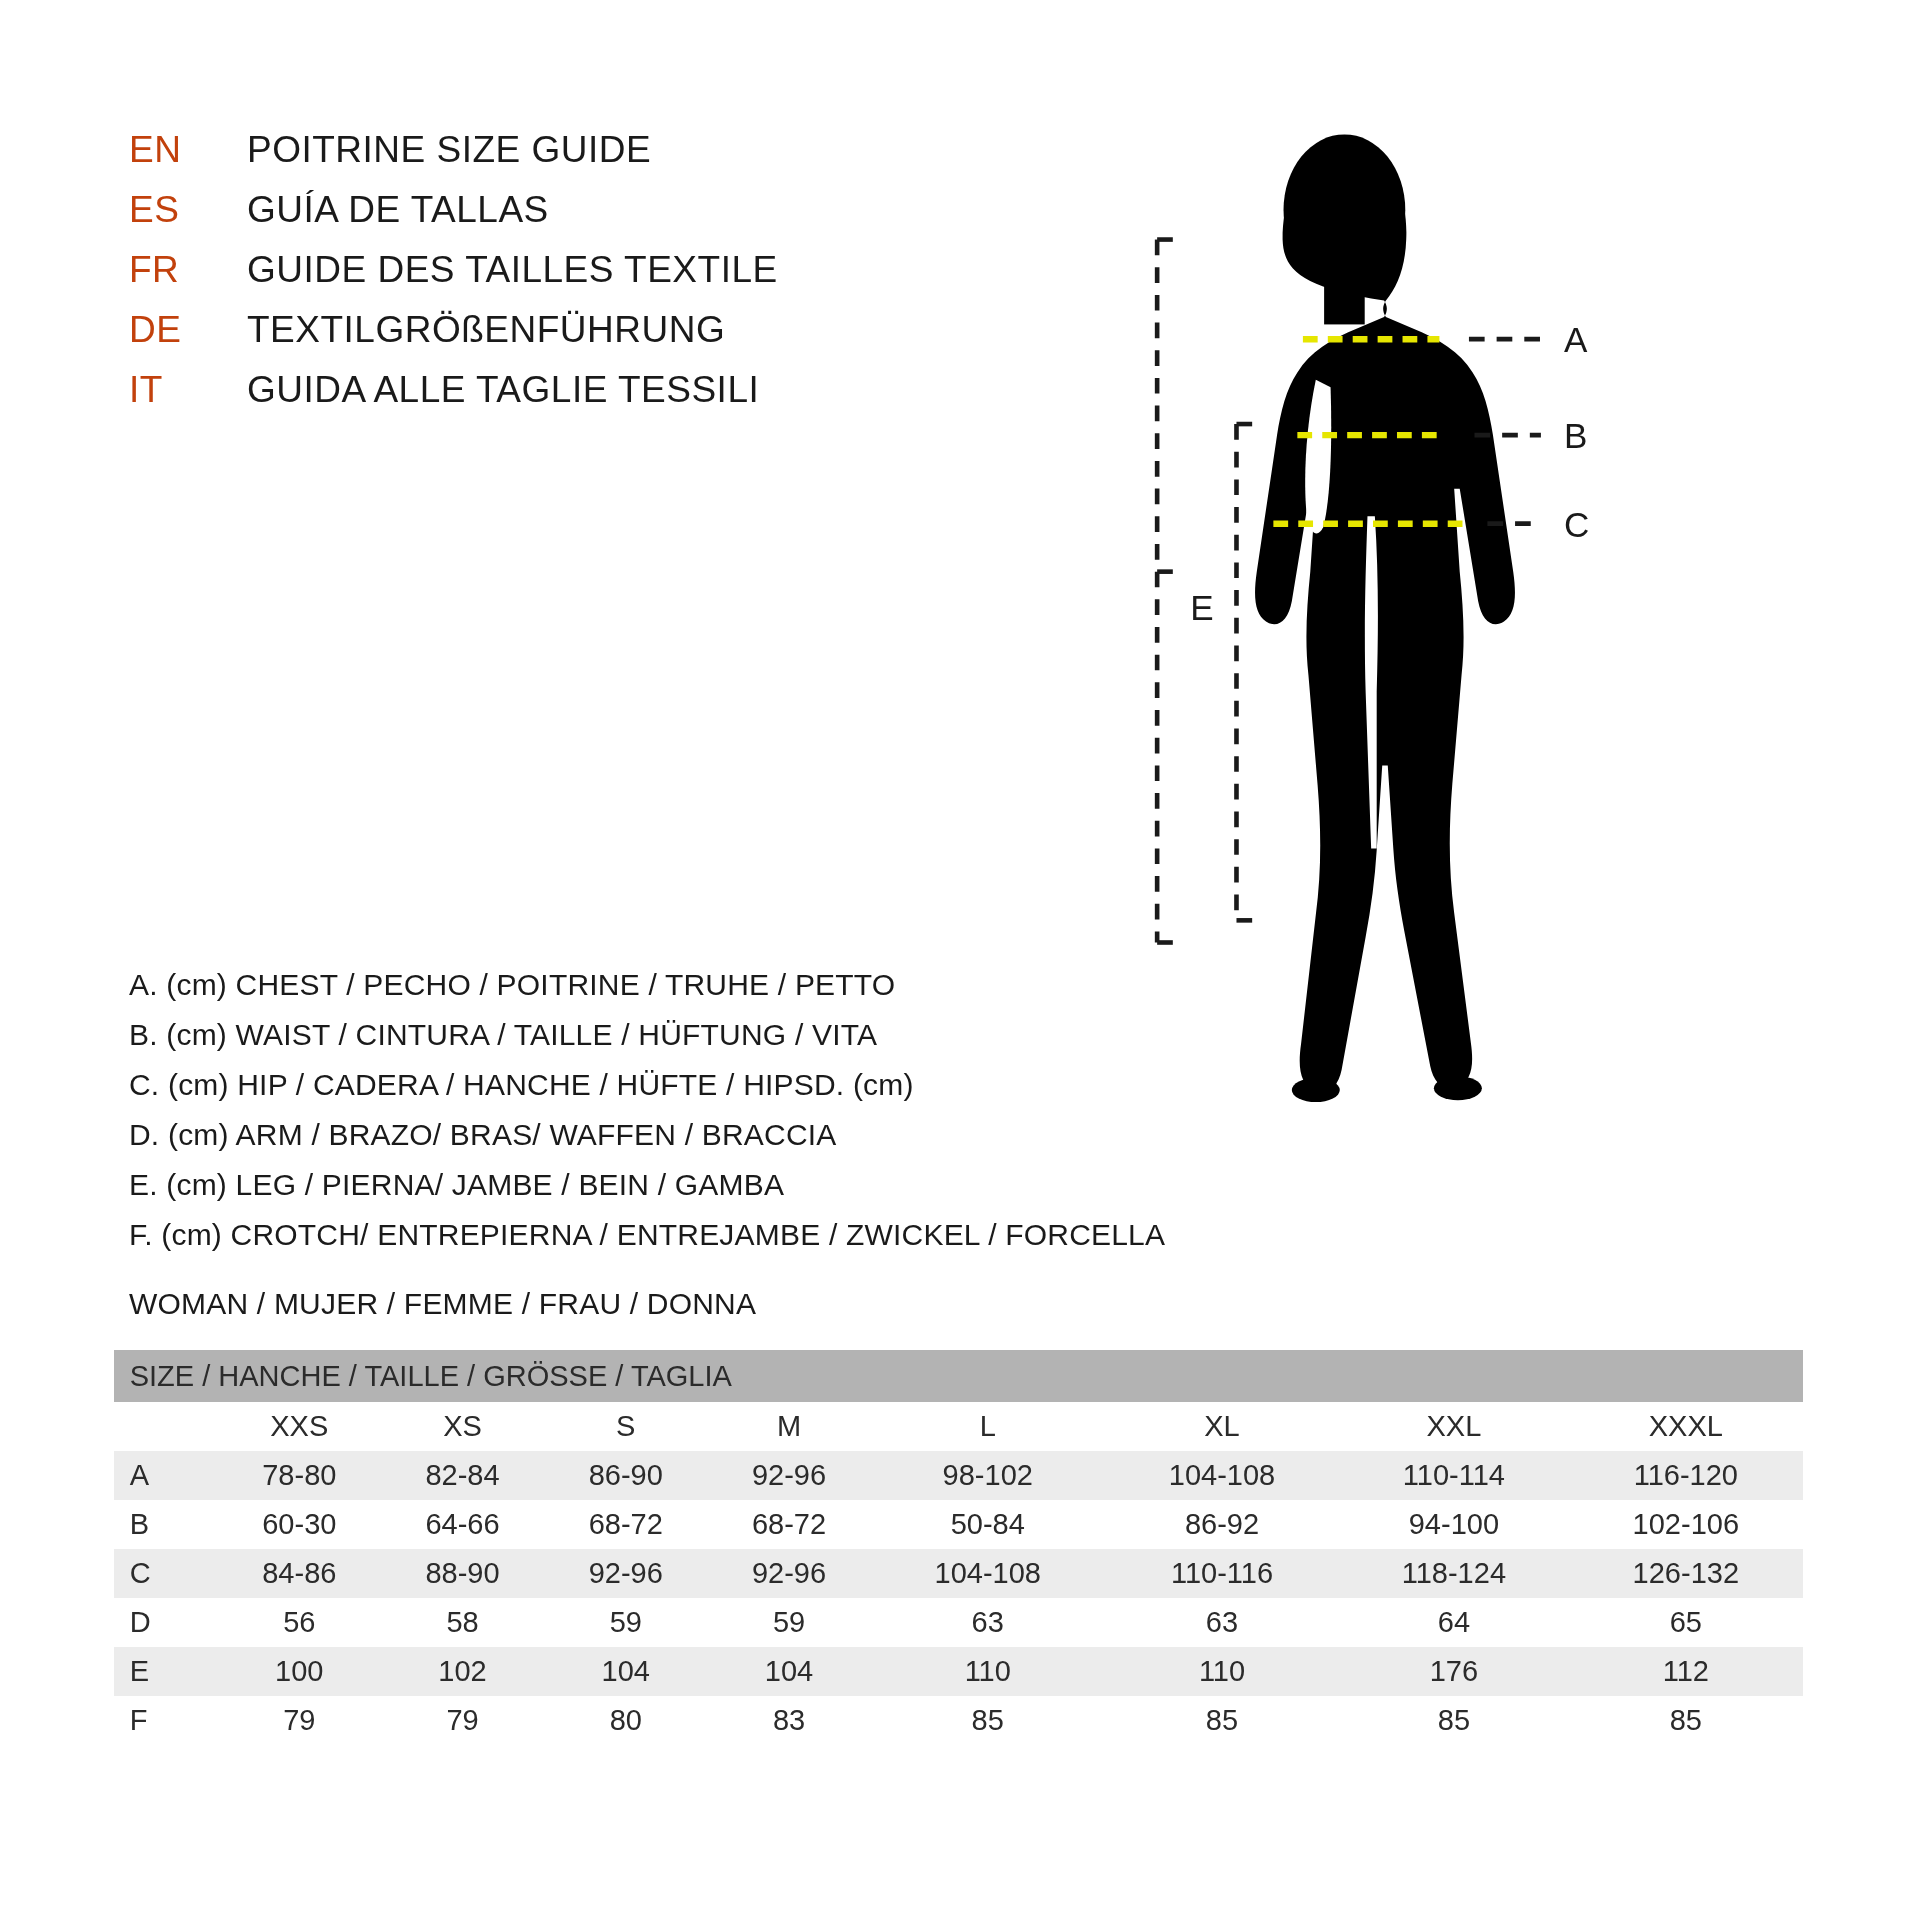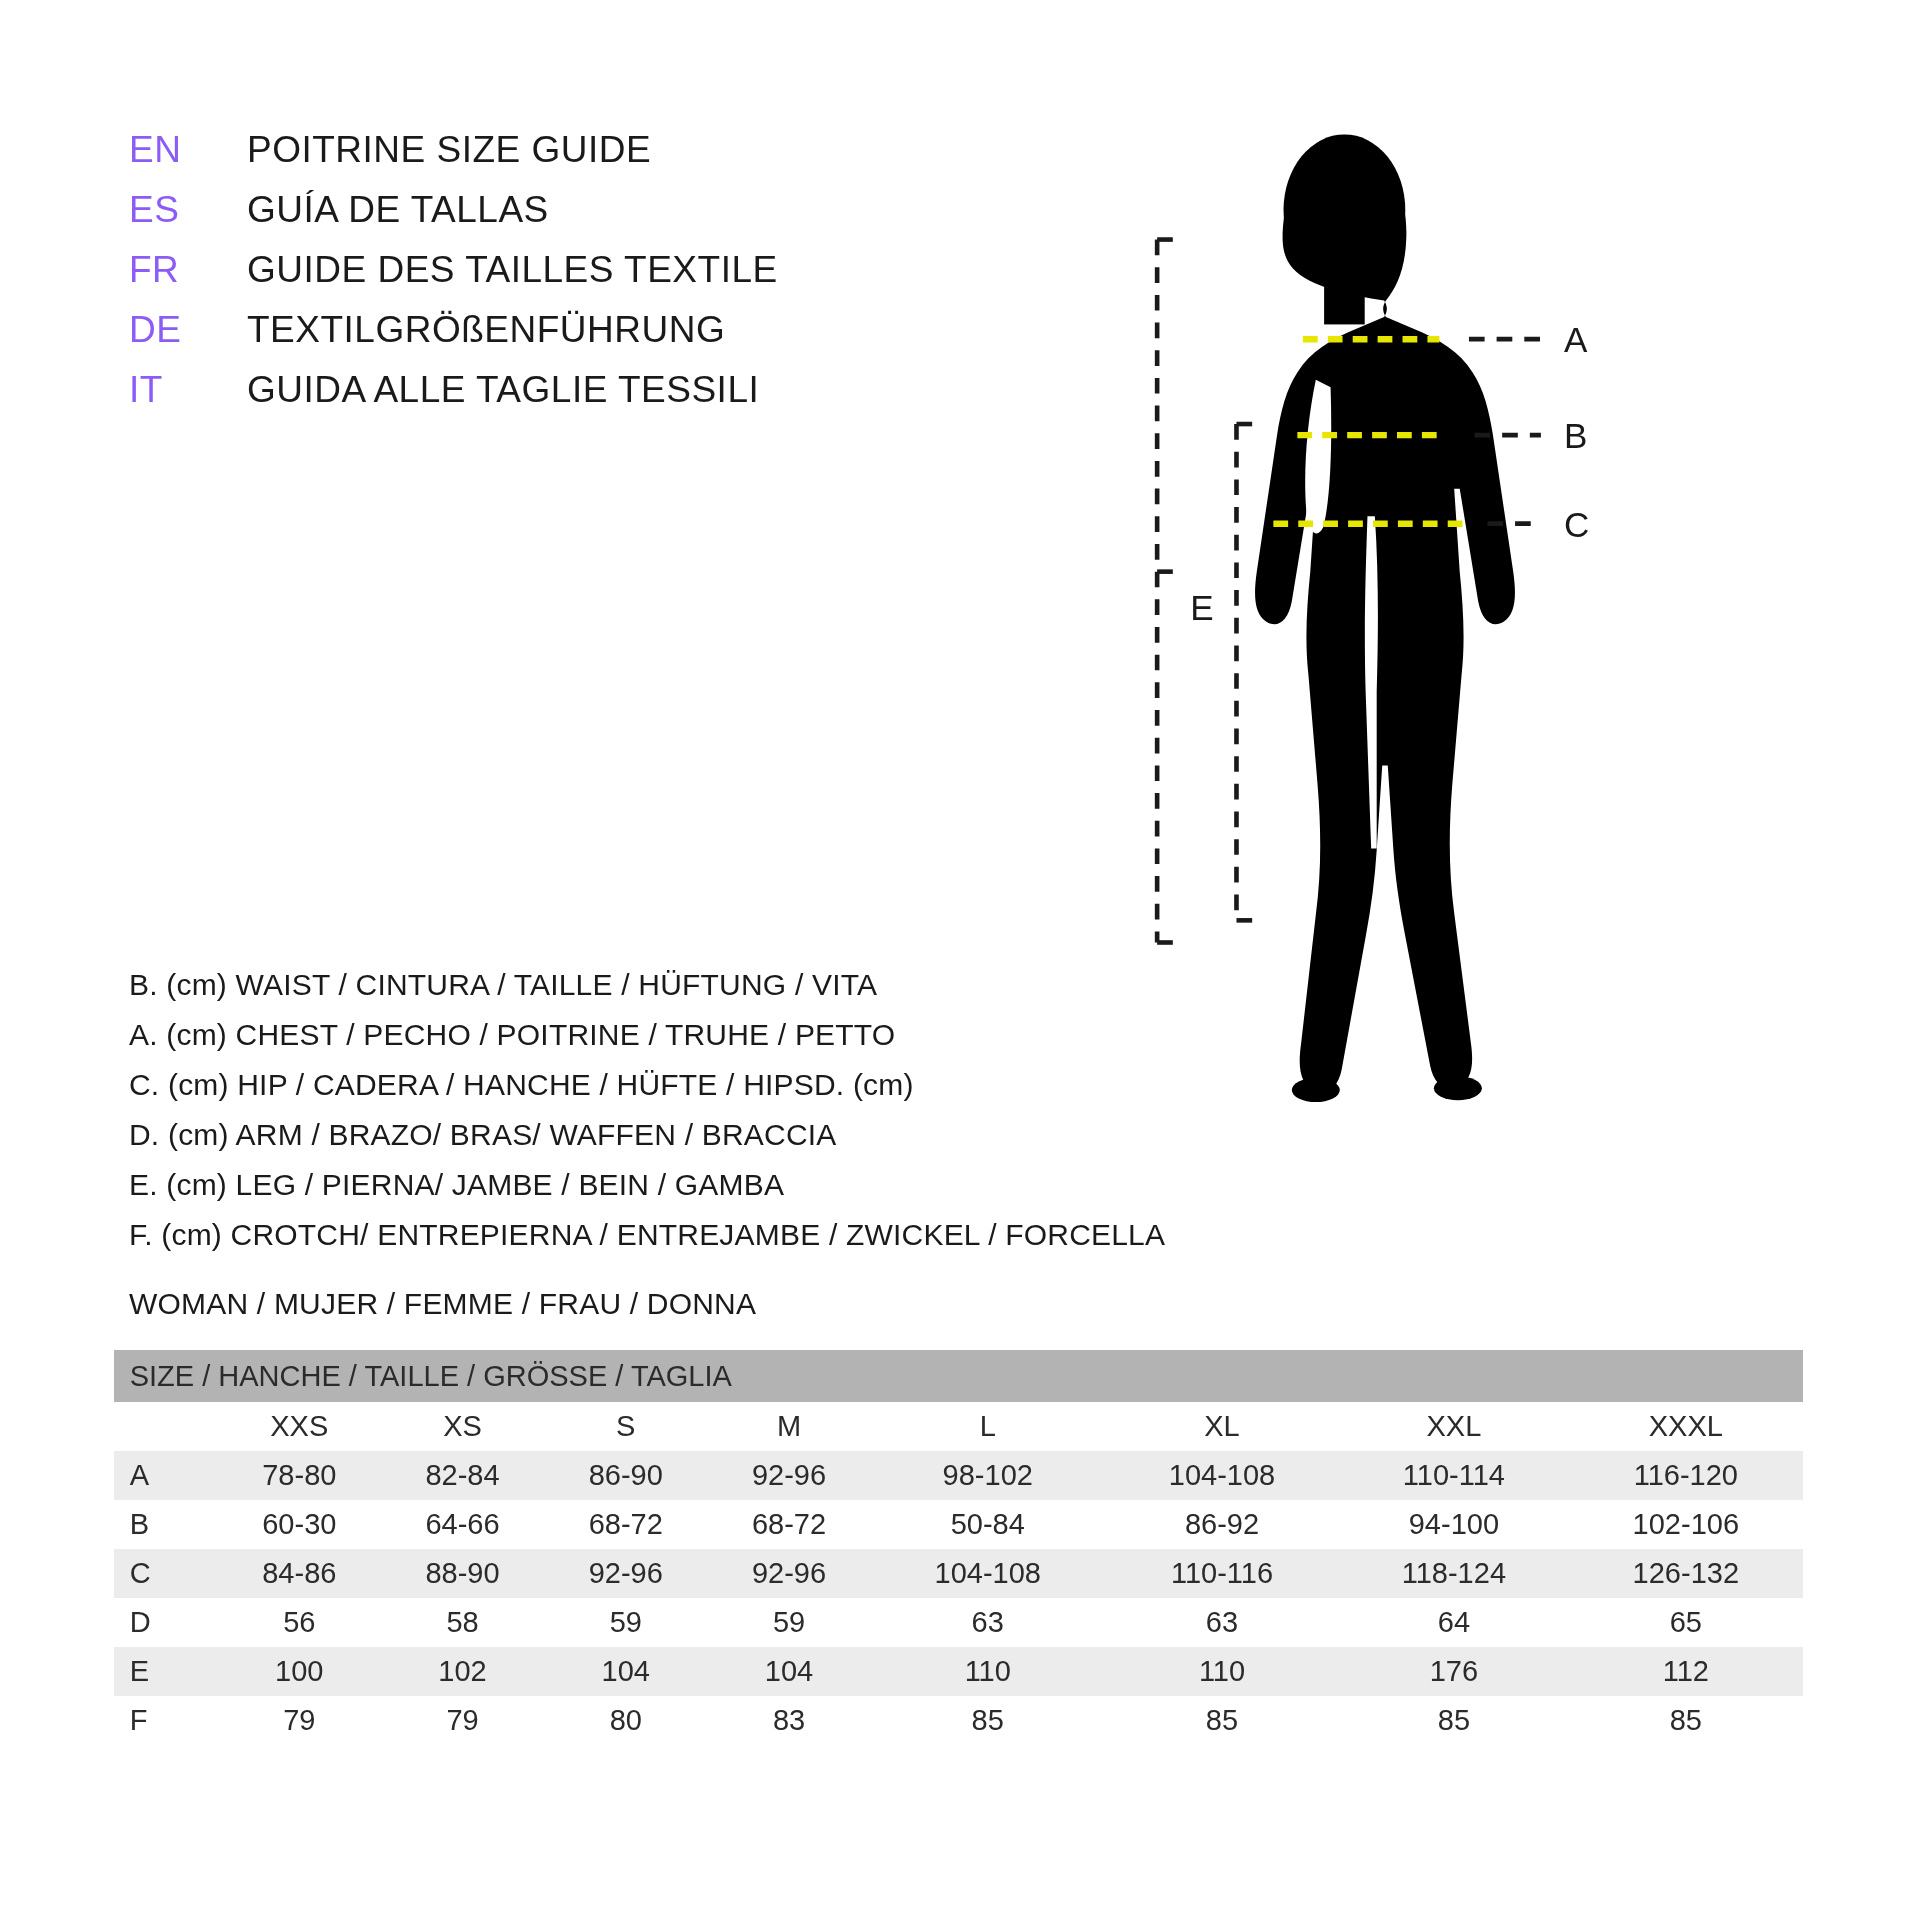--- a/index.html
+++ b/index.html
@@ -25,21 +25,21 @@
   }
   .title-row {
     display: flex;
     align-items: baseline;
     line-height: 1.62;
   }
   .title-lang {
     width: 118px;
     font-size: 37px;
     letter-spacing: 0.5px;
-    color: #8b5cf6;
+    color: #c2410c;
   }
   .title-text {
     font-size: 37px;
     letter-spacing: 0.5px;
     color: #1a1a1a;
     white-space: nowrap;
   }
 
   
   #legend-block {
@@ -231,22 +231,22 @@
     <g stroke="#1a1a1a" stroke-width="5" fill="none">
       <line x1="110" y1="400" x2="110" y2="938" stroke-dasharray="17 13"></line>
       <line x1="110" y1="400" x2="140" y2="400" stroke-dasharray="17 13"></line>
       <line x1="110" y1="938" x2="140" y2="938" stroke-dasharray="17 13"></line>
     </g>
     <text x="60" y="612" font-family="Liberation Sans, sans-serif" font-size="38" fill="#1a1a1a">E</text>
   </svg>
 </div>
 
 <div id="legend-block">
+  <div class="legend-row">A. (cm) CHEST / PECHO / POITRINE / TRUHE / PETTO</div>
   <div class="legend-row">B. (cm) WAIST / CINTURA / TAILLE / HÜFTUNG / VITA</div>
-  <div class="legend-row">A. (cm) CHEST / PECHO / POITRINE / TRUHE / PETTO</div>
   <div class="legend-row">C. (cm) HIP / CADERA / HANCHE / HÜFTE / HIPSD. (cm)</div>
   <div class="legend-row">D. (cm) ARM / BRAZO/ BRAS/ WAFFEN / BRACCIA</div>
   <div class="legend-row">E. (cm) LEG / PIERNA/ JAMBE / BEIN / GAMBA</div>
   <div class="legend-row">F. (cm) CROTCH/ ENTREPIERNA / ENTREJAMBE / ZWICKEL / FORCELLA</div>
 </div>
 
 <div id="gender-label">WOMAN / MUJER / FEMME / FRAU / DONNA</div>
 
 <table id="size-table">
   <tbody>

